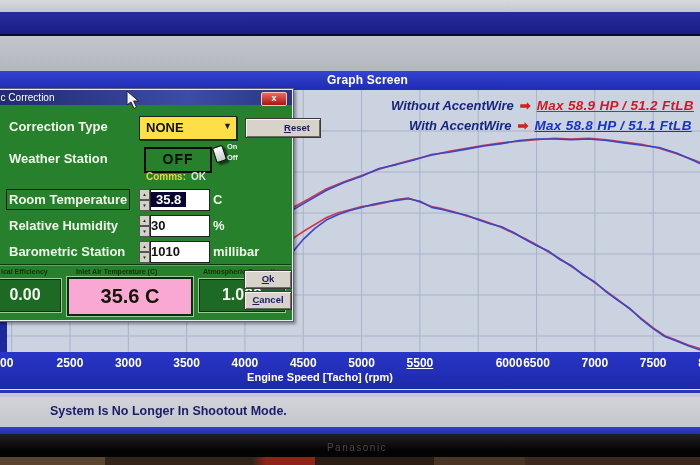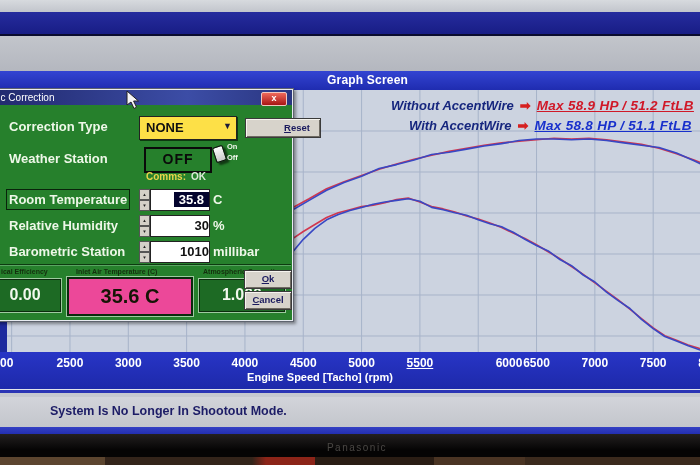--- a/index.html
+++ b/index.html
@@ -69,31 +69,31 @@
   #toggle{position:absolute;left:271px;top:57px;width:9px;height:14px;background:linear-gradient(#fdfdfd,#c9c9c9);
           border:1px solid #111;border-radius:2px;transform:rotate(-18deg);box-shadow:2px 3px 2px rgba(0,0,0,.55);}
   .toggle-lbl{position:absolute;color:#f2f8ee;font-size:7.5px;font-weight:bold;}
   #comms-row{position:absolute;left:203px;top:82px;font-size:10px;font-weight:bold;}
   #comms-label{color:#e8d44a;} #comms-value{color:#dcead8;margin-left:5px;}
 
   .spin-field{position:absolute;height:22px;display:flex;}
   .spinner{width:11px;height:22px;display:flex;flex-direction:column;}
   .spin-btn{flex:1;background:#d4d0c8;border:1px solid #555;font-size:4.5px;line-height:9px;
             text-align:center;color:#222;overflow:hidden;}
-  .spin-value{width:58px;height:20px;background:#fff;border:1px solid #222;text-align:right;
+  .spin-value{width:58px;height:20px;background:#fff;border:1px solid #222;text-align:left;
             font-size:13px;font-weight:bold;color:#111;line-height:20px;}
   .sel-value{background:#04042e;color:#fff;padding:0 5px;}
   .unit-lbl{position:absolute;left:270px;color:#eef7e8;font-size:13px;font-weight:bold;}
 
   #groove{position:absolute;left:2px;right:2px;top:175px;height:0;border-top:1px solid #0d3a10;border-bottom:1px solid #5aa562;}
   .panel-label{position:absolute;color:#142e0e;font-size:7px;font-weight:bold;white-space:nowrap;top:179px;}
   .disp-panel{position:absolute;top:190px;height:31px;border:1px solid #0a2c0c;
       box-shadow:0 0 0 1px #9ecaa0;text-align:center;font-weight:bold;}
   .panel-green{background:#1d6a24;color:#f2f8ee;font-size:16px;line-height:30px;}
-  #panel-iat{top:188px;height:35px;background:#ec4899;color:#151505;font-size:20px;line-height:34px;border:2px solid #0a2c0c;}
+  #panel-iat{top:188px;height:35px;background:#f9a8d4;color:#151505;font-size:20px;line-height:34px;border:2px solid #0a2c0c;}
 
   
   #cursor{z-index:20;}
 </style>
 </head>
 <body>
 
 <div id="frame">
 
   <div class="abs" id="top-gray"></div>

